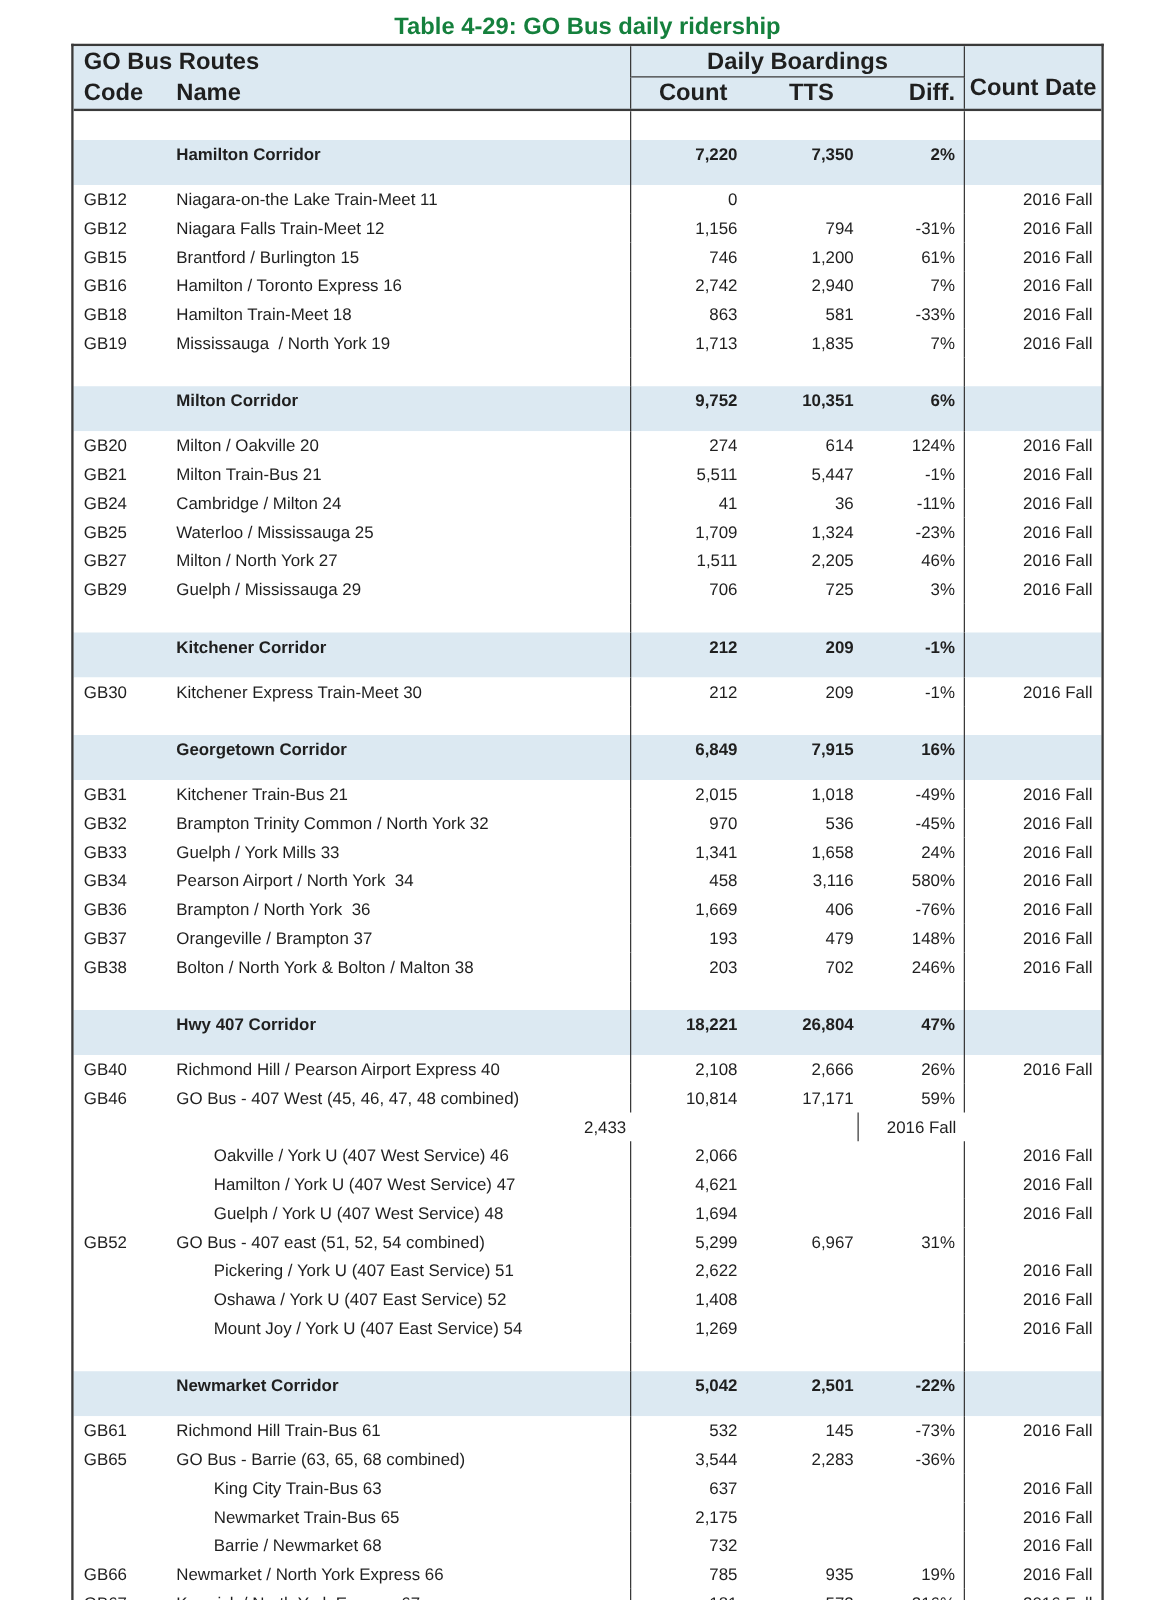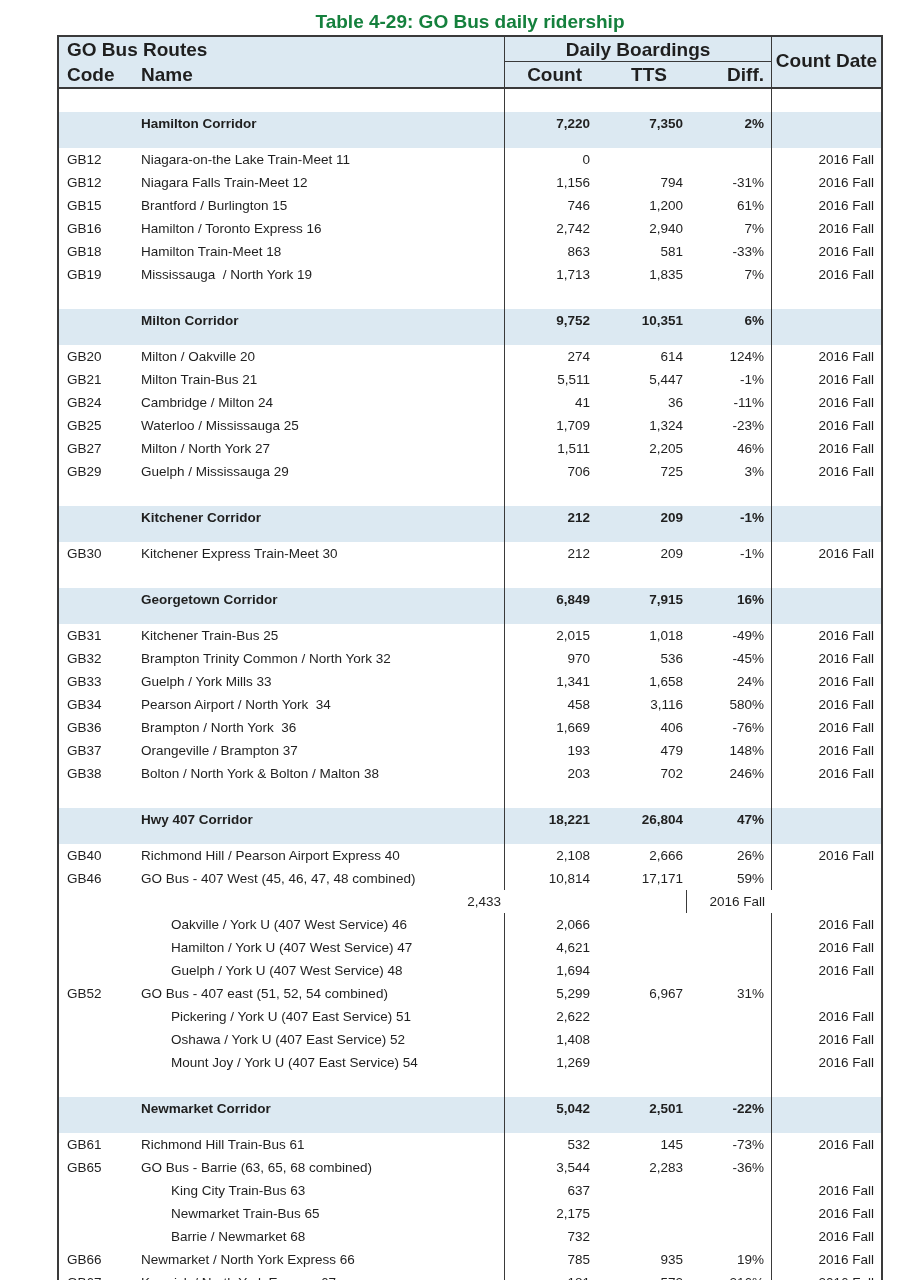--- a/index.html
+++ b/index.html
@@ -27,21 +27,21 @@
     display:grid;
     grid-template-columns:79px 367px 89px 93px 85px 1fr;
     grid-template-rows:25px 25px;
     background:var(--blue);
     border-bottom:2px solid var(--border);
     font-size:19px;font-weight:bold;
   }
   .hc{box-sizing:border-box;line-height:25px;overflow:hidden;white-space:nowrap;}
   .h-routes{grid-column:1/3;grid-row:1;padding-left:8px;border-right:1px solid var(--border);}
   .h-boardings{grid-column:3/6;grid-row:1;text-align:center;border-bottom:1px solid var(--border);border-right:1px solid var(--border);}
-  .h-date{grid-column:6;grid-row:1/3;display:flex;align-items:flex-end;justify-content:center;padding-bottom:15px;line-height:22px;}
+  .h-date{grid-column:6;grid-row:1/3;display:flex;align-items:flex-end;justify-content:center;padding-bottom:5px;line-height:22px;}
   .h-code{grid-column:1;grid-row:2;padding-left:8px;}
   .h-name{grid-column:2;grid-row:2;padding-left:3px;border-right:1px solid var(--border);}
   .h-count{grid-column:3;grid-row:2;text-align:right;padding-right:12px;}
   .h-tts{grid-column:4;grid-row:2;text-align:right;padding-right:20px;}
   .h-diff{grid-column:5;grid-row:2;text-align:right;padding-right:7px;border-right:1px solid var(--border);}
   .row{
     display:grid;
     grid-template-columns:79px 367px 89px 93px 85px 1fr;
     font-size:13.5px;background:#fff;
   }
@@ -237,21 +237,21 @@
       <div class="row section-row">
         <div class="cell c-code"></div>
         <div class="cell c-name">Georgetown Corridor</div>
         <div class="cell c-count">6,849</div>
         <div class="cell c-tts">7,915</div>
         <div class="cell c-diff">16%</div>
         <div class="cell c-date"></div>
       </div>
       <div class="row route-row">
         <div class="cell c-code">GB31</div>
-        <div class="cell c-name">Kitchener Train-Bus 25</div>
+        <div class="cell c-name">Kitchener Train-Bus 21</div>
         <div class="cell c-count">2,015</div>
         <div class="cell c-tts">1,018</div>
         <div class="cell c-diff">-49%</div>
         <div class="cell c-date">2016 Fall</div>
       </div>
       <div class="row route-row">
         <div class="cell c-code">GB32</div>
         <div class="cell c-name">Brampton Trinity Common / North York 32</div>
         <div class="cell c-count">970</div>
         <div class="cell c-tts">536</div>

